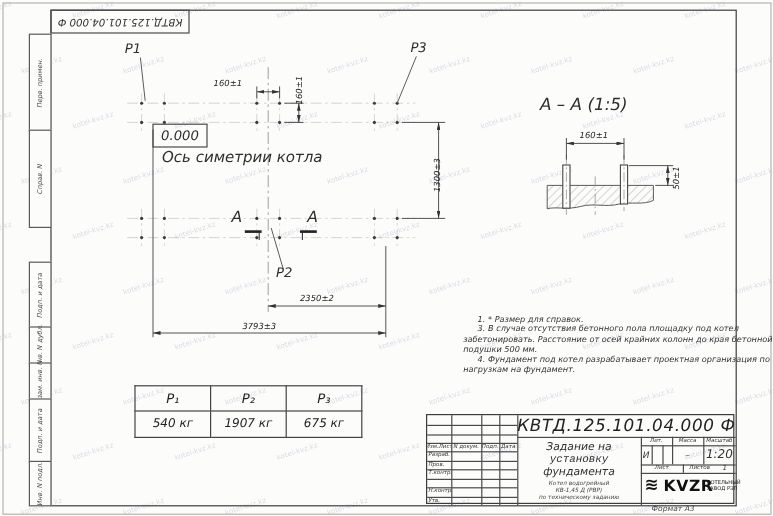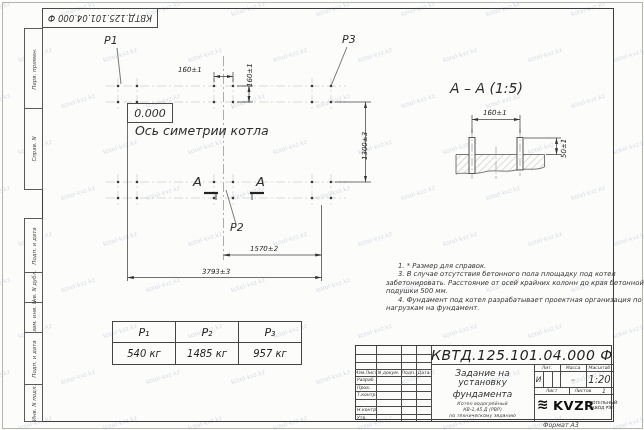--- a/index.html
+++ b/index.html
@@ -264,21 +264,21 @@
     <span class="it" style="font-size:11px;">0.000</span>
   </div>
   <span class="abs it" style="left:135px;top:123px;font-size:12.5px;">Ось симетрии котла</span>
 
   <span class="abs it" style="left:193px;top:174px;font-size:13px;">А</span>
   <span class="abs it" style="left:256px;top:174px;font-size:13px;">А</span>
 
   <span class="abs dimtxt" style="left:178px;top:66px;">160±1</span>
   <span class="abs dimtxt rot" style="left:246px;top:87px;">160±1</span>
   <span class="abs dimtxt rot" style="left:361px;top:160px;">1300±3</span>
-  <span class="abs dimtxt" style="left:250px;top:245px;">1570±2</span>
+  <span class="abs dimtxt" style="left:250px;top:245px;">2350±2</span>
   <span class="abs dimtxt" style="left:202px;top:267.5px;">3793±3</span>
 
   <span class="abs it" style="left:450px;top:80px;font-size:14px;">А – А (1:5)</span>
   <span class="abs dimtxt" style="left:483px;top:109px;">160±1</span>
   <span class="abs dimtxt rot" style="left:560px;top:158px;">50±1</span>
 
   <div class="notes">
     <p>1. * Размер для справок.</p>
     <p>3. В случае отсутствия бетонного пола площадку под котел забетонировать. Расстояние от осей крайних колонн до края бетонной подушки 500 мм.</p>
     <p>4. Фундамент под котел разрабатывает проектная организация по нагрузкам на фундамент.</p>
@@ -286,22 +286,22 @@
 
   <table class="loads">
     <tbody>
       <tr class="hd">
         <td>P₁</td>
         <td>P₂</td>
         <td>P₃</td>
       </tr>
       <tr class="vals">
         <td>540 кг</td>
-        <td>1485 кг</td>
-        <td>957 кг</td>
+        <td>1907 кг</td>
+        <td>675 кг</td>
       </tr>
     </tbody>
   </table>
 
   <div id="tb">
 
     <div class="vl" style="left:75px;top:0;height:75px;"></div>
     <div class="vl" style="left:178px;top:18px;height:57px;"></div>
     <div class="vl" style="left:20px;top:0;height:75px;"></div>
     <div class="vl" style="left:45px;top:0;height:75px;"></div>

